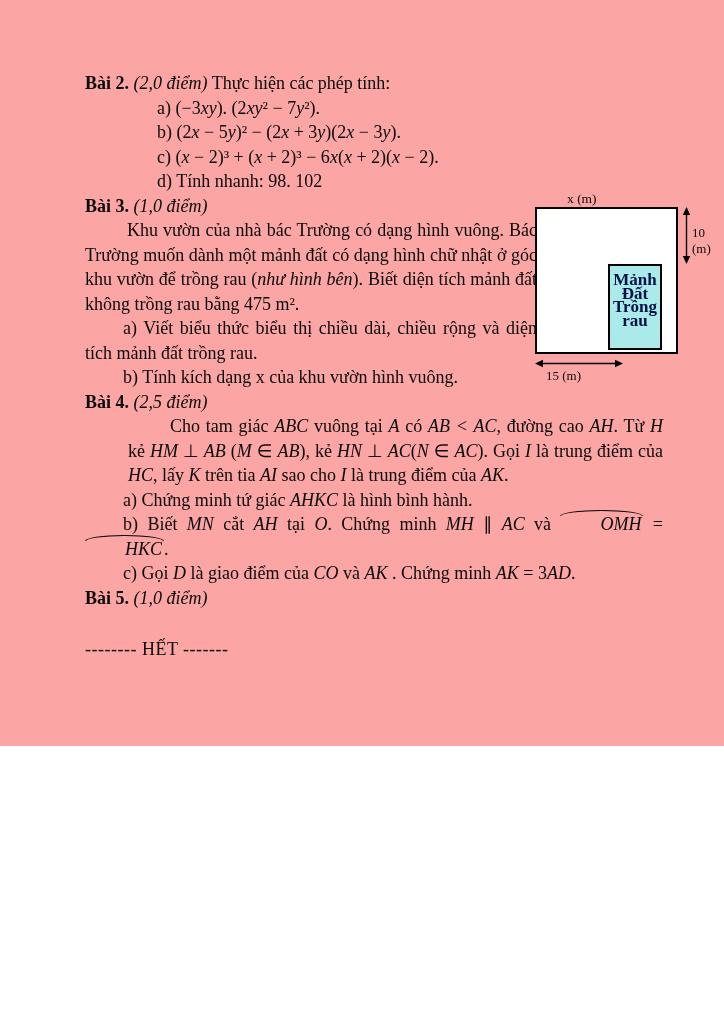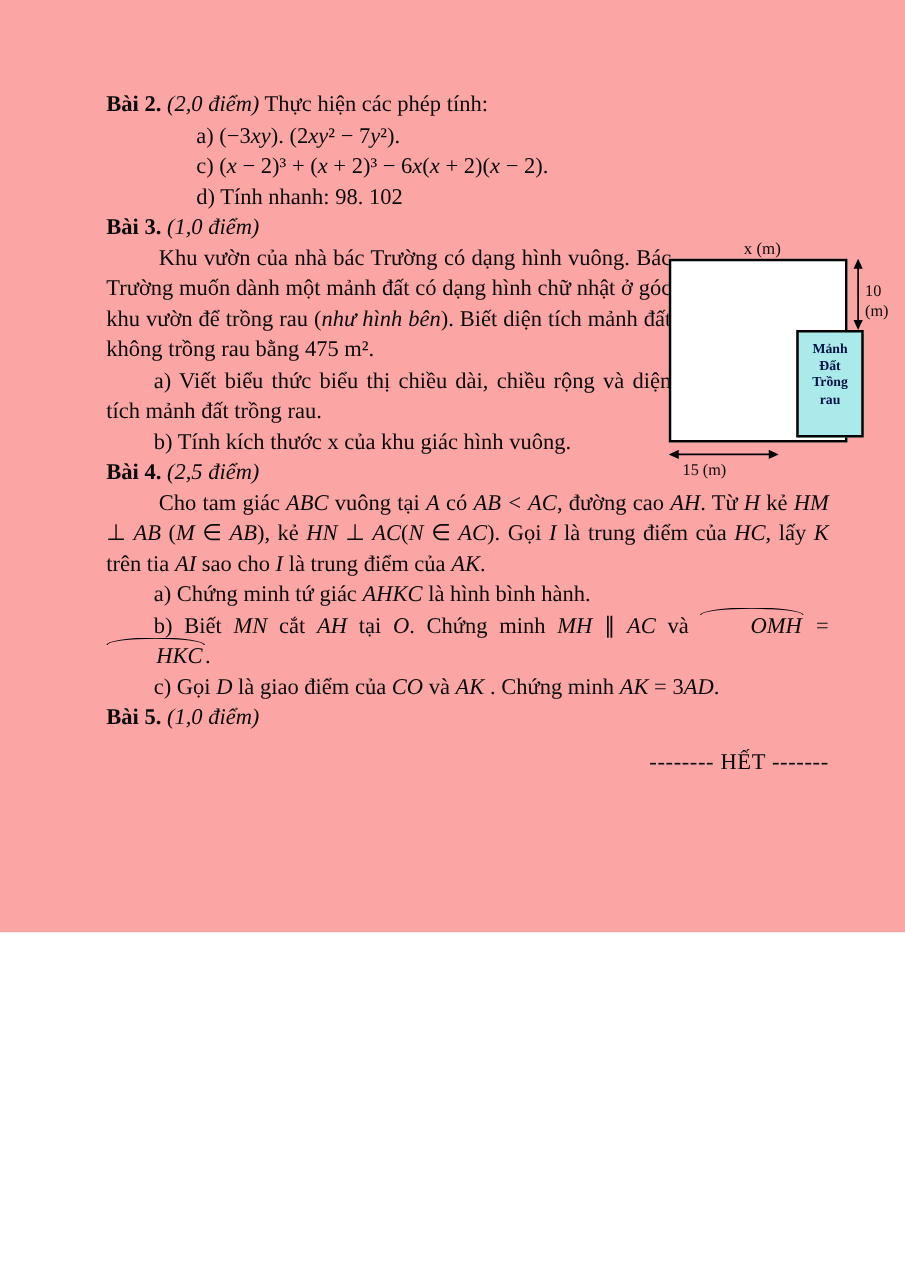--- a/index.html
+++ b/index.html
@@ -22,62 +22,63 @@
   .hat{position:relative;font-style:italic;display:inline-block;padding:0 2px;}
   .hat::before{
     content:"";position:absolute;left:0;right:0;top:-2px;height:5px;
     border-top:1.6px solid #000;border-left:1px solid #000;border-right:1px solid #000;
     border-radius:50% 50% 0 0 / 100% 100% 0 0;
   }
   .indent-items{margin-left:72px;}
   .bai3-body{width:452px;text-align:justify;}
   .first-indent{text-indent:42px;}
   .sub-indent{text-indent:38px;text-align:justify;}
-  .wide-just{text-align:justify;}
-  .het-line{text-align:right;margin-top:11px;letter-spacing:.5px;}
+  .wide-just{text-align:justify;margin-left:43px;}
+  .het-line{text-align:left;margin-top:27px;letter-spacing:.5px;}
   .footer{
     position:absolute;right:31px;top:992px;
     font-size:17px;font-family:Liberation Mono, monospace;
   }
   
   .figure{position:absolute;left:535px;top:192px;width:192px;height:202px;font-family:"Liberation Serif",serif;}
-  .fig-xlabel{position:absolute;left:60px;top:-1px;font-size:13.5px;}
+  .fig-xlabel{position:absolute;left:32px;top:-1px;font-size:13.5px;}
   .fig-square{position:absolute;left:0;top:15px;width:139px;height:143px;border:2px solid #000;background:#fff;}
   .fig-plot{
-    position:absolute;left:102px;top:72px;width:54px;height:86px;
+    position:absolute;left:73px;top:72px;width:54px;height:86px;
     border:2px solid #000;
-    text-align:center;font-weight:bold;font-size:11px;line-height:13.5px;
+    text-align:center;font-weight:bold;font-size:17px;line-height:13.5px;
     padding-top:7px;box-sizing:border-box;
   }
   .fig-vlabel{position:absolute;left:157px;top:33px;font-size:13px;}
   .fig-hlabel{position:absolute;left:11px;top:176px;font-size:13px;font-family:Liberation Serif, serif;}
   .fig-arrow{position:absolute;}
 </style>
 </head>
 <body>
 
 <div class="page">
 
   <div class="content">
 
     <section>
       <p><span class="bd">Bài 2.</span><span>  </span><span class="it">(2,0 điểm)</span><span> Thực hiện các phép tính:</span></p>
       <div class="indent-items">
         <p><span>a)  (−3</span><span class="it">xy</span><span>). (2</span><span class="it">xy</span><span>² − 7</span><span class="it">y</span><span>²).</span></p>
+        <p><span>b)  (2</span><span class="it">x</span><span> − 5</span><span class="it">y</span><span>)² − (2</span><span class="it">x</span><span> + 3</span><span class="it">y</span><span>)(2</span><span class="it">x</span><span> − 3</span><span class="it">y</span><span>).</span></p>
         <p><span>c)  (</span><span class="it">x</span><span> − 2)³ + (</span><span class="it">x</span><span> + 2)³ − 6</span><span class="it">x</span><span>(</span><span class="it">x</span><span> + 2)(</span><span class="it">x</span><span> − 2).</span></p>
         <p><span>d)  Tính nhanh: 98. 102</span></p>
       </div>
     </section>
 
     <section>
       <p><span class="bd">Bài 3. </span><span class="it">(1,0 điểm)</span></p>
       <div class="bai3-body">
         <p class="first-indent"><span>Khu vườn của nhà bác Trường có dạng hình vuông. Bác Trường muốn dành một mảnh đất có dạng hình chữ nhật ở góc khu vườn để trồng rau (</span><span class="it">như hình bên</span><span>). Biết diện tích mảnh đất không trồng rau bằng 475 m².</span></p>
         <p class="sub-indent"><span>a) Viết biểu thức biểu thị chiều dài, chiều rộng và diện tích mảnh đất trồng rau.</span></p>
-        <p class="sub-indent"><span>b) Tính kích thước x của khu giác hình vuông.</span></p>
+        <p class="sub-indent"><span>b) Tính kích dạng x của khu vườn hình vuông.</span></p>
       </div>
     </section>
 
     <section>
       <p><span class="bd">Bài 4. </span><span class="it">(2,5 điểm)</span></p>
       <p class="wide-just first-indent"><span>Cho tam giác </span><span class="it">ABC</span><span> vuông tại </span><span class="it">A</span><span> có </span><span class="it">AB &lt; AC</span><span>, đường cao </span><span class="it">AH</span><span>. Từ </span><span class="it">H</span><span> kẻ </span><span class="it">HM</span><span> ⊥ </span><span class="it">AB</span><span> (</span><span class="it">M</span><span> ∈ </span><span class="it">AB</span><span>), kẻ </span><span class="it">HN</span><span> ⊥ </span><span class="it">AC</span><span>(</span><span class="it">N</span><span> ∈ </span><span class="it">AC</span><span>). Gọi </span><span class="it">I</span><span> là trung điểm của </span><span class="it">HC</span><span>, lấy </span><span class="it">K</span><span> trên tia </span><span class="it">AI</span><span> sao cho </span><span class="it">I</span><span> là trung điểm của </span><span class="it">AK</span><span>.</span></p>
       <p class="sub-indent"><span>a) Chứng minh tứ giác </span><span class="it">AHKC</span><span> là hình bình hành.</span></p>
       <p class="sub-indent"><span>b) Biết </span><span class="it">MN</span><span> cắt </span><span class="it">AH</span><span> tại </span><span class="it">O</span><span>. Chứng minh </span><span class="it">MH</span><span> ∥ </span><span class="it">AC</span><span> và </span><span class="hat">OMH</span><span> = </span><span class="hat">HKC</span><span>.</span></p>
       <p class="sub-indent"><span>c) Gọi </span><span class="it">D</span><span> là giao điểm của </span><span class="it">CO</span><span> và </span><span class="it">AK</span><span> . Chứng minh </span><span class="it">AK</span><span> = 3</span><span class="it">AD</span><span>.</span></p>
     </section>

